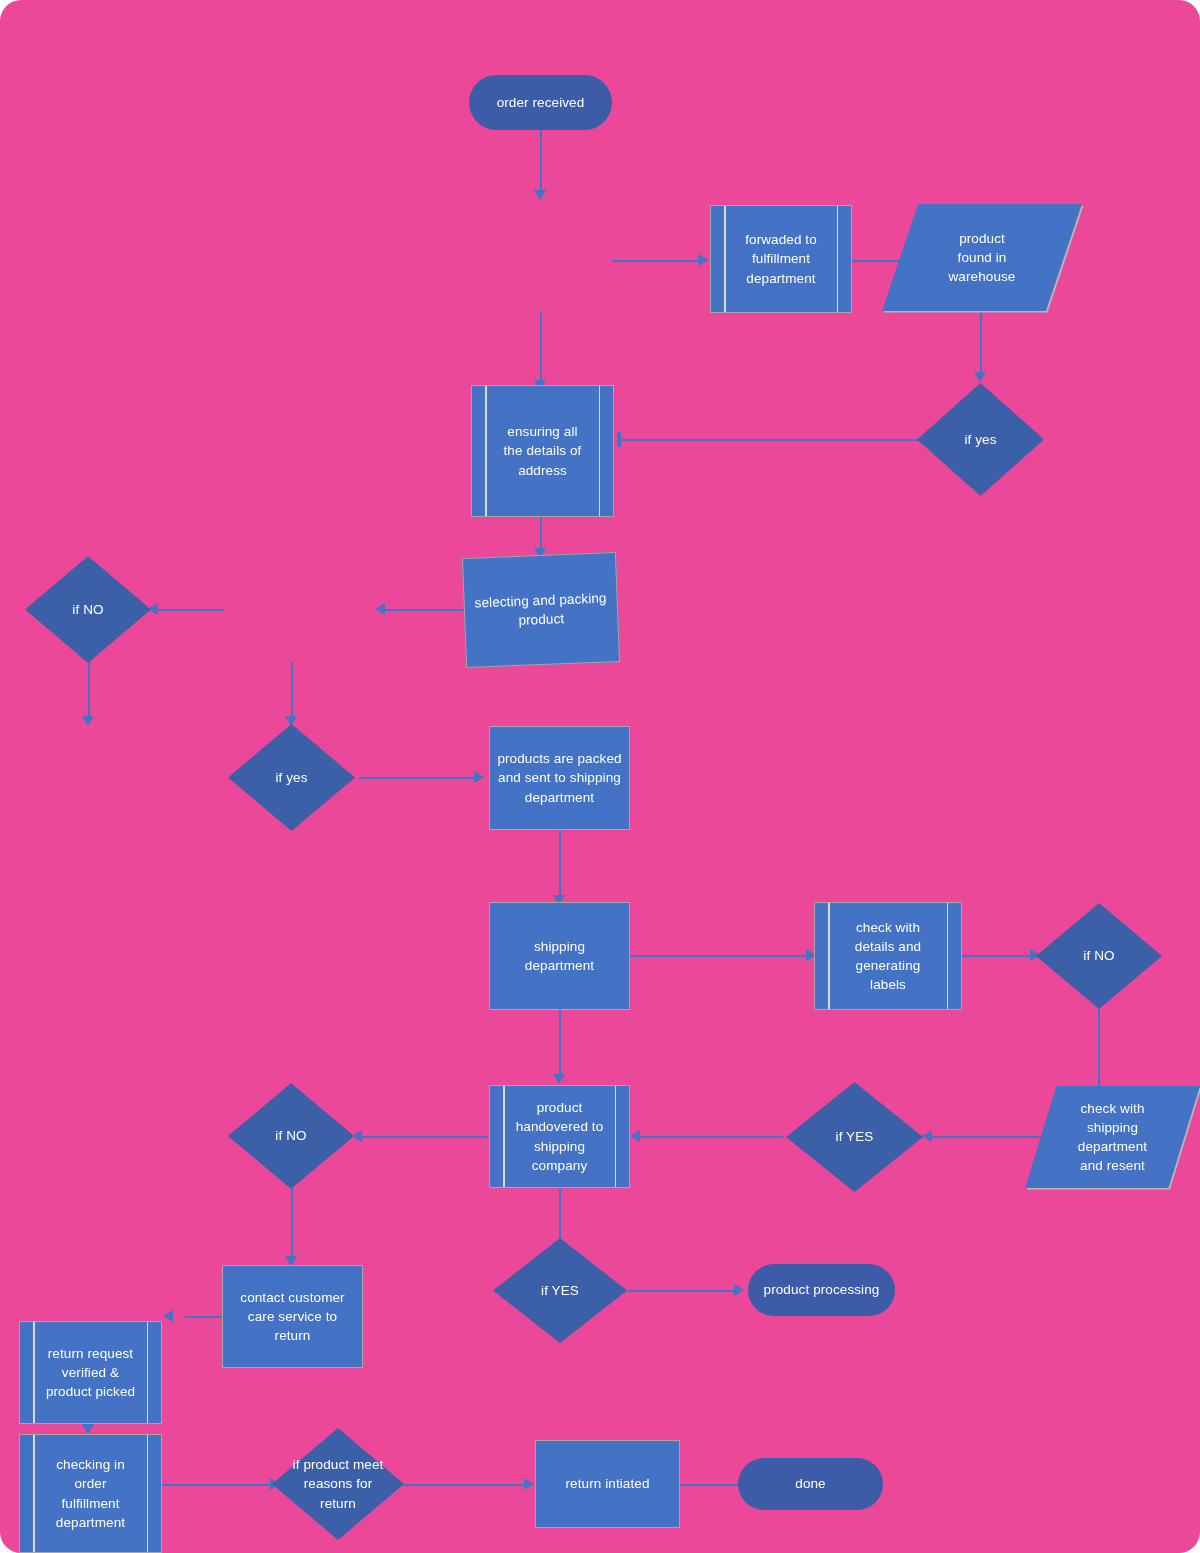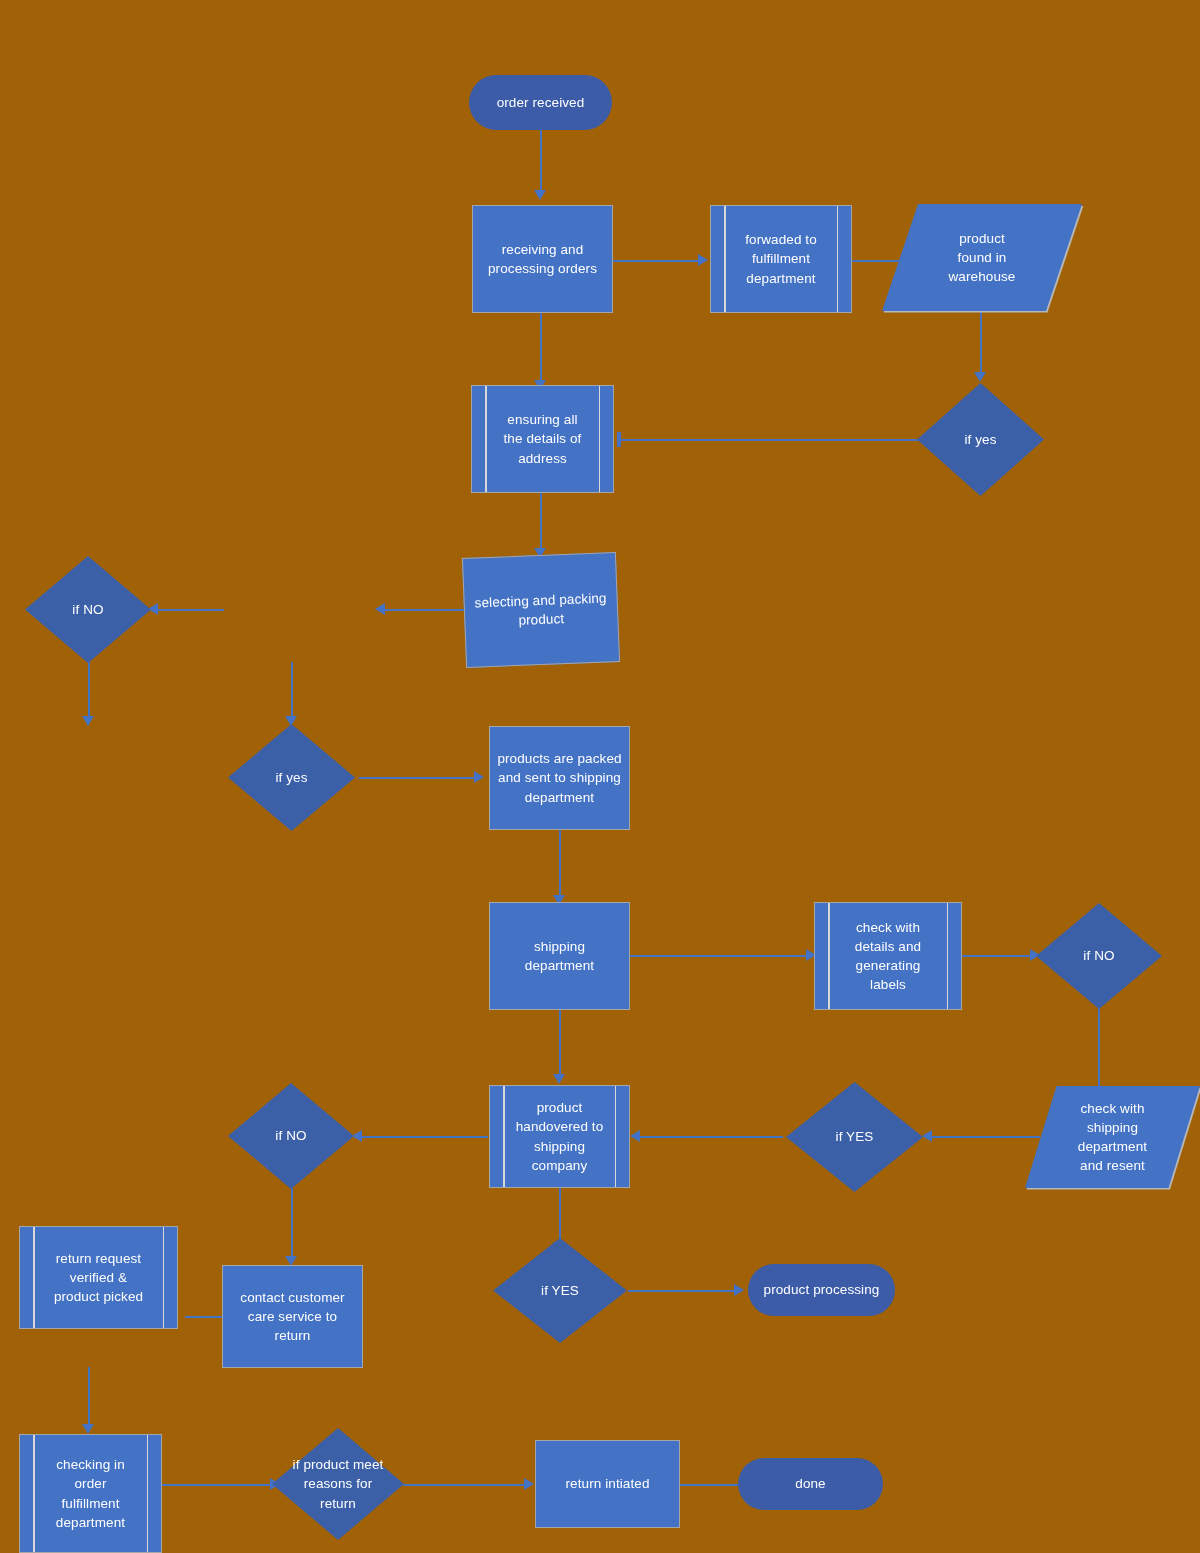--- a/index.html
+++ b/index.html
@@ -8,22 +8,23 @@
     padding: 0;
     background: #ffffff;
   }
   body {
     font-family: "Liberation Sans", sans-serif;
   }
   #canvas {
     position: relative;
     width: 1200px;
     height: 1553px;
-    background: #a16207;
+    background: #ec4899;
     overflow: hidden;
+    border-radius: 21px;
   }
   
   .node {
     position: absolute;
     box-sizing: border-box;
     display: flex;
     align-items: center;
     justify-content: center;
     text-align: center;
     color: #ffffff;
@@ -230,45 +231,41 @@
   <div class="edge h" style="left:403px; top:1484px; width:126px;"></div>
   <div class="arrow right" style="left:524px; top:1478px;"></div>
 
   <div class="edge h" style="left:680px; top:1484px; width:65px;"></div>
   <div class="arrow right" style="left:740px; top:1478px;"></div>
 
   <div class="node term" style="left:469px; top:75px; width:143px; height:55px;">
     <span class="lbl">order received</span>
   </div>
 
-  <div class="node proc" style="left:472px; top:205px; width:141px; height:108px;">
-    <span class="lbl">receiving and
-processing orders</span>
-  </div>
 
   <div class="node predef" style="left:710px; top:205px; width:142px; height:108px;">
     <span class="lbl">forwaded to
 fulfillment
 department</span>
   </div>
 
   <div class="node data-shape" style="left:882px; top:204px; width:200px; height:107px;">
     <span class="parshadow"></span>
     <span class="par"></span>
     <span class="lbl">product
 found in
 warehouse</span>
   </div>
 
   <div class="node dec" style="left:917px; top:383px; width:127px; height:113px;">
     <span class="dia"></span>
     <span class="lbl">if yes</span>
   </div>
 
-  <div class="node predef" style="left:471px; top:385px; width:143px; height:108px;">
+  <div class="node predef" style="left:471px; top:385px; width:143px; height:132px;">
     <span class="lbl">ensuring all
 the details of
 address</span>
   </div>
 
   <div class="node proc tilted" style="left:464px; top:555px; width:154px; height:110px;">
     <span class="lbl">selecting and packing
 product</span>
   </div>
 
@@ -341,21 +338,21 @@
   <div class="node term" style="left:748px; top:1264px; width:147px; height:52px;">
     <span class="lbl">product processing</span>
   </div>
 
   <div class="node proc" style="left:222px; top:1265px; width:141px; height:103px;">
     <span class="lbl">contact customer
 care service to
 return</span>
   </div>
 
-  <div class="node predef" style="left:19px; top:1226px; width:159px; height:103px;">
+  <div class="node predef" style="left:19px; top:1321px; width:143px; height:103px;">
     <span class="lbl">return request
 verified &amp;
 product picked</span>
   </div>
 
   <div class="node predef" style="left:19px; top:1434px; width:143px; height:119px;">
     <span class="lbl">checking in
 order
 fulfillment
 department</span>

